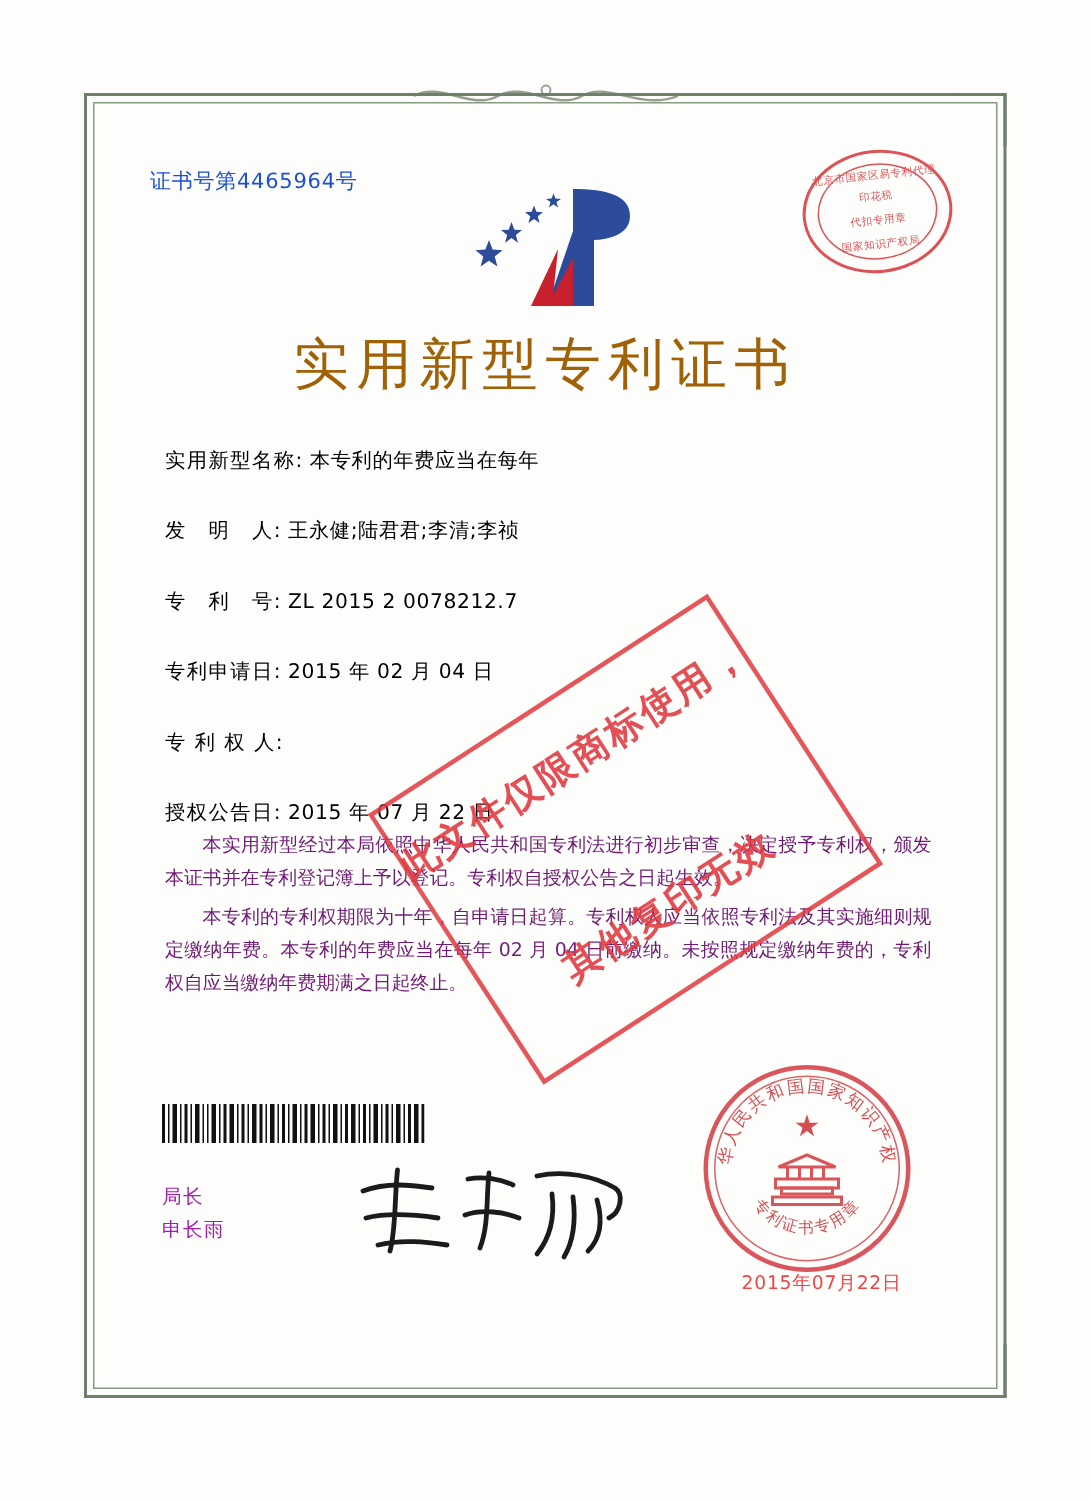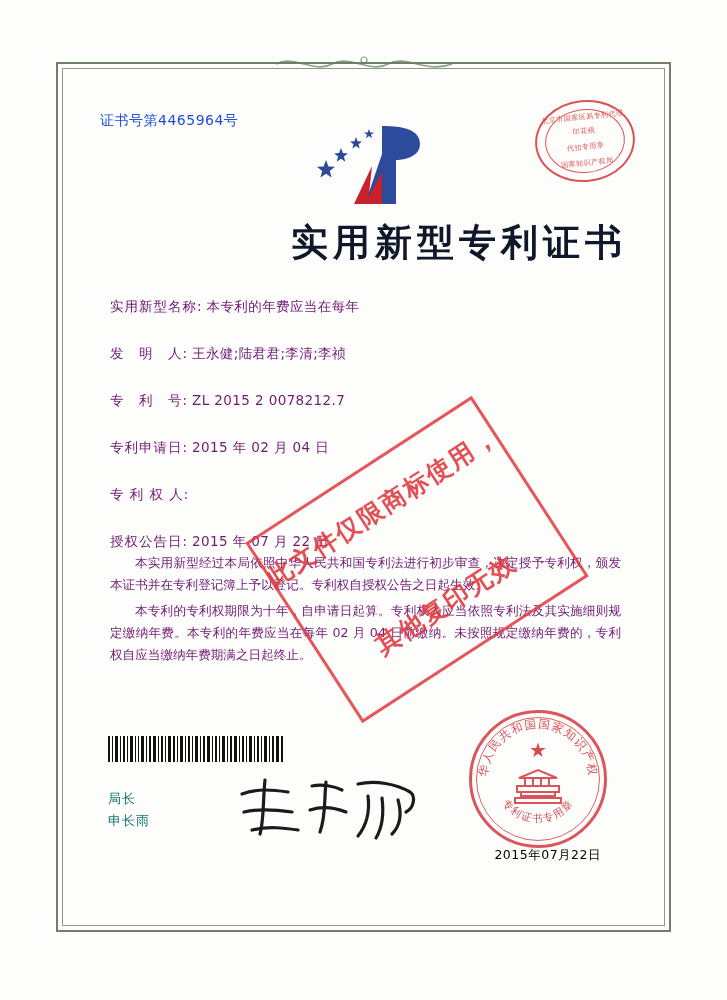--- a/index.html
+++ b/index.html
@@ -119,41 +119,41 @@
     border: 1px solid #d8353a;
     border-radius: 50%;
   }
 
   
   .title {
     position: absolute;
     left: 0;
     right: 0;
     top: 118px;
-    text-align: right;
+    text-align: center;
     font-family: "DejaVu Serif", "Liberation Serif", serif;
-    font-weight: bold;
+    font-weight: normal;
     font-size: 37px;
     letter-spacing: 5px;
-    color: #0f172a;
+    color: #a16207;
   }
 
   
   .fields {
     position: absolute;
     left: 10px;
     right: 0;
     top: 198px;
   }
   .field-row {
     display: flex;
     align-items: baseline;
     margin-bottom: 29px;
     font-size: 13.5px;
-    color: #701a75;
+    color: #000000;
     white-space: nowrap;
   }
   .field-label {
     letter-spacing: 1px;
   }
   .field-value {
     margin-left: 4px;
     letter-spacing: .4px;
   }
 
@@ -183,21 +183,21 @@
   }
 
   
   .sig-block {
     position: absolute;
     left: 8px;
     top: 688px;
     font-size: 13px;
     line-height: 22px;
     letter-spacing: 1px;
-    color: #0f766e;
+    color: #a21caf;
   }
   .signature {
     position: absolute;
     left: 130px;
     top: 672px;
     width: 200px;
     height: 70px;
   }
 
   
@@ -246,21 +246,21 @@
     width: 62px;
     height: 48px;
     opacity: .85;
   }
 
   .seal-date {
     position: absolute;
     right: 26px;
     bottom: 36px;
     font-size: 12.5px;
-    color: #000000;
+    color: #ef4444;
     letter-spacing: .5px;
   }
 
   
   .watermark {
     position: absolute;
     left: 182px;
     top: 352px;
     width: 270px;
     height: 215px;

